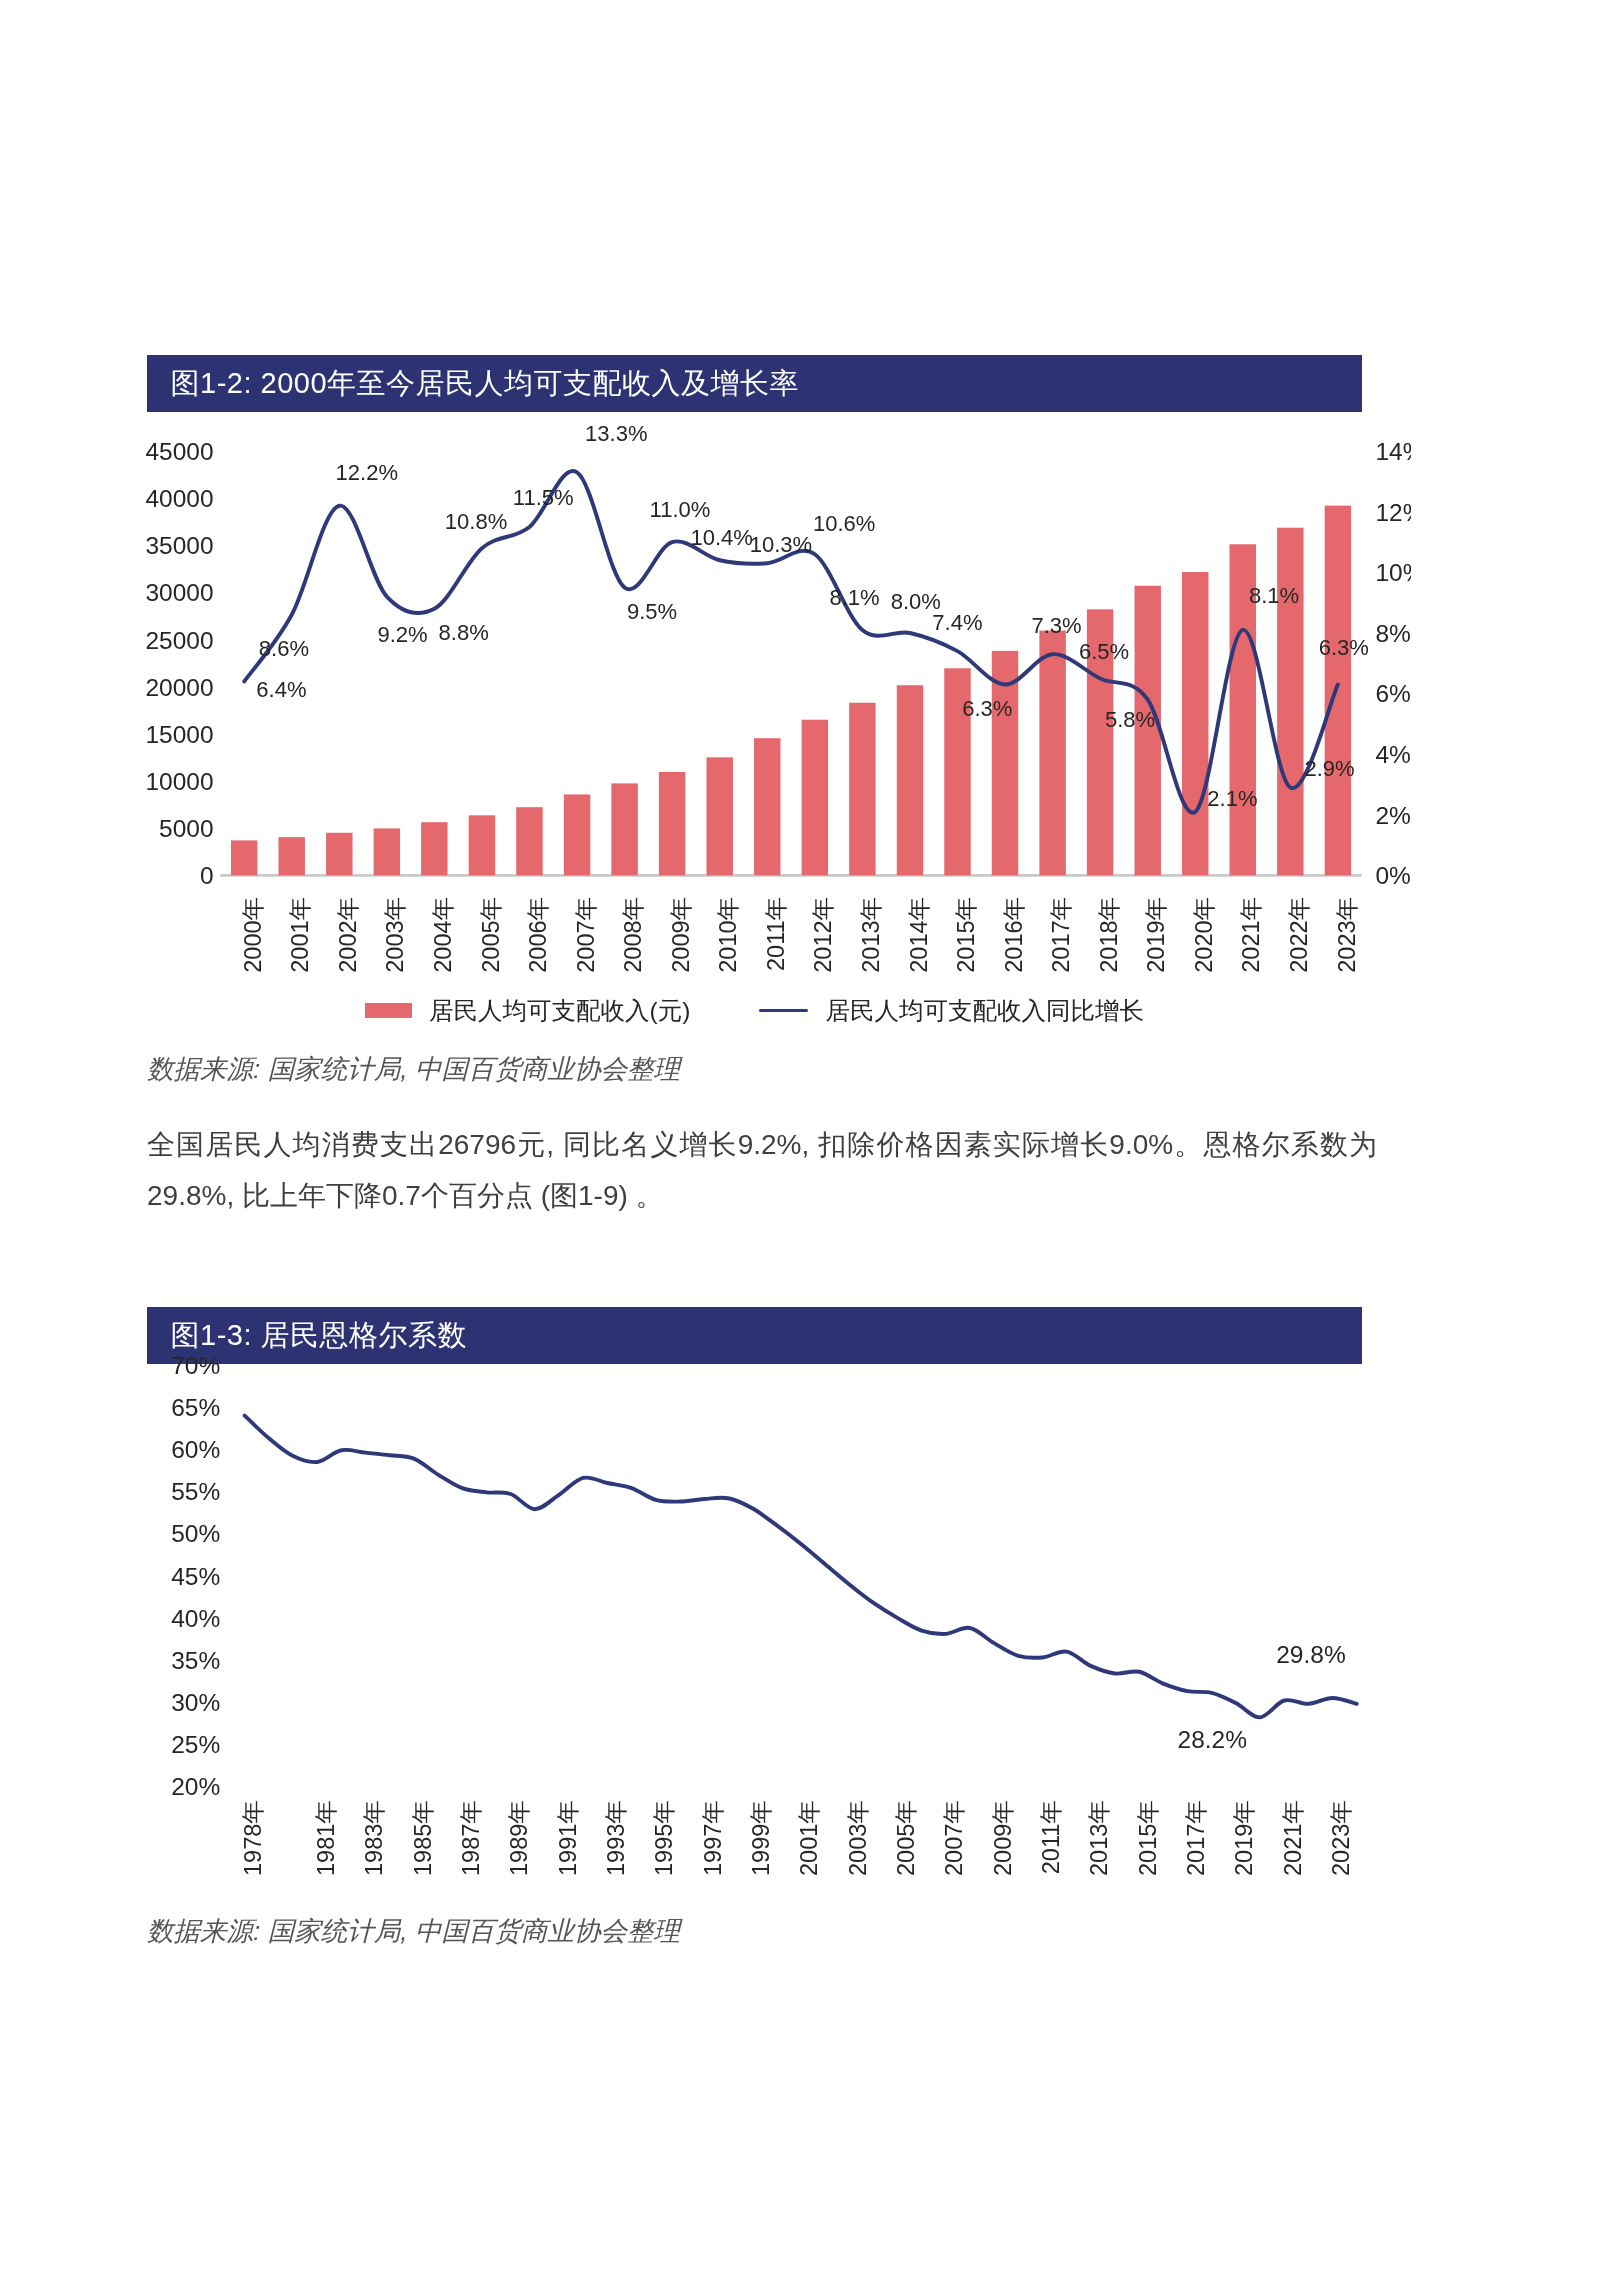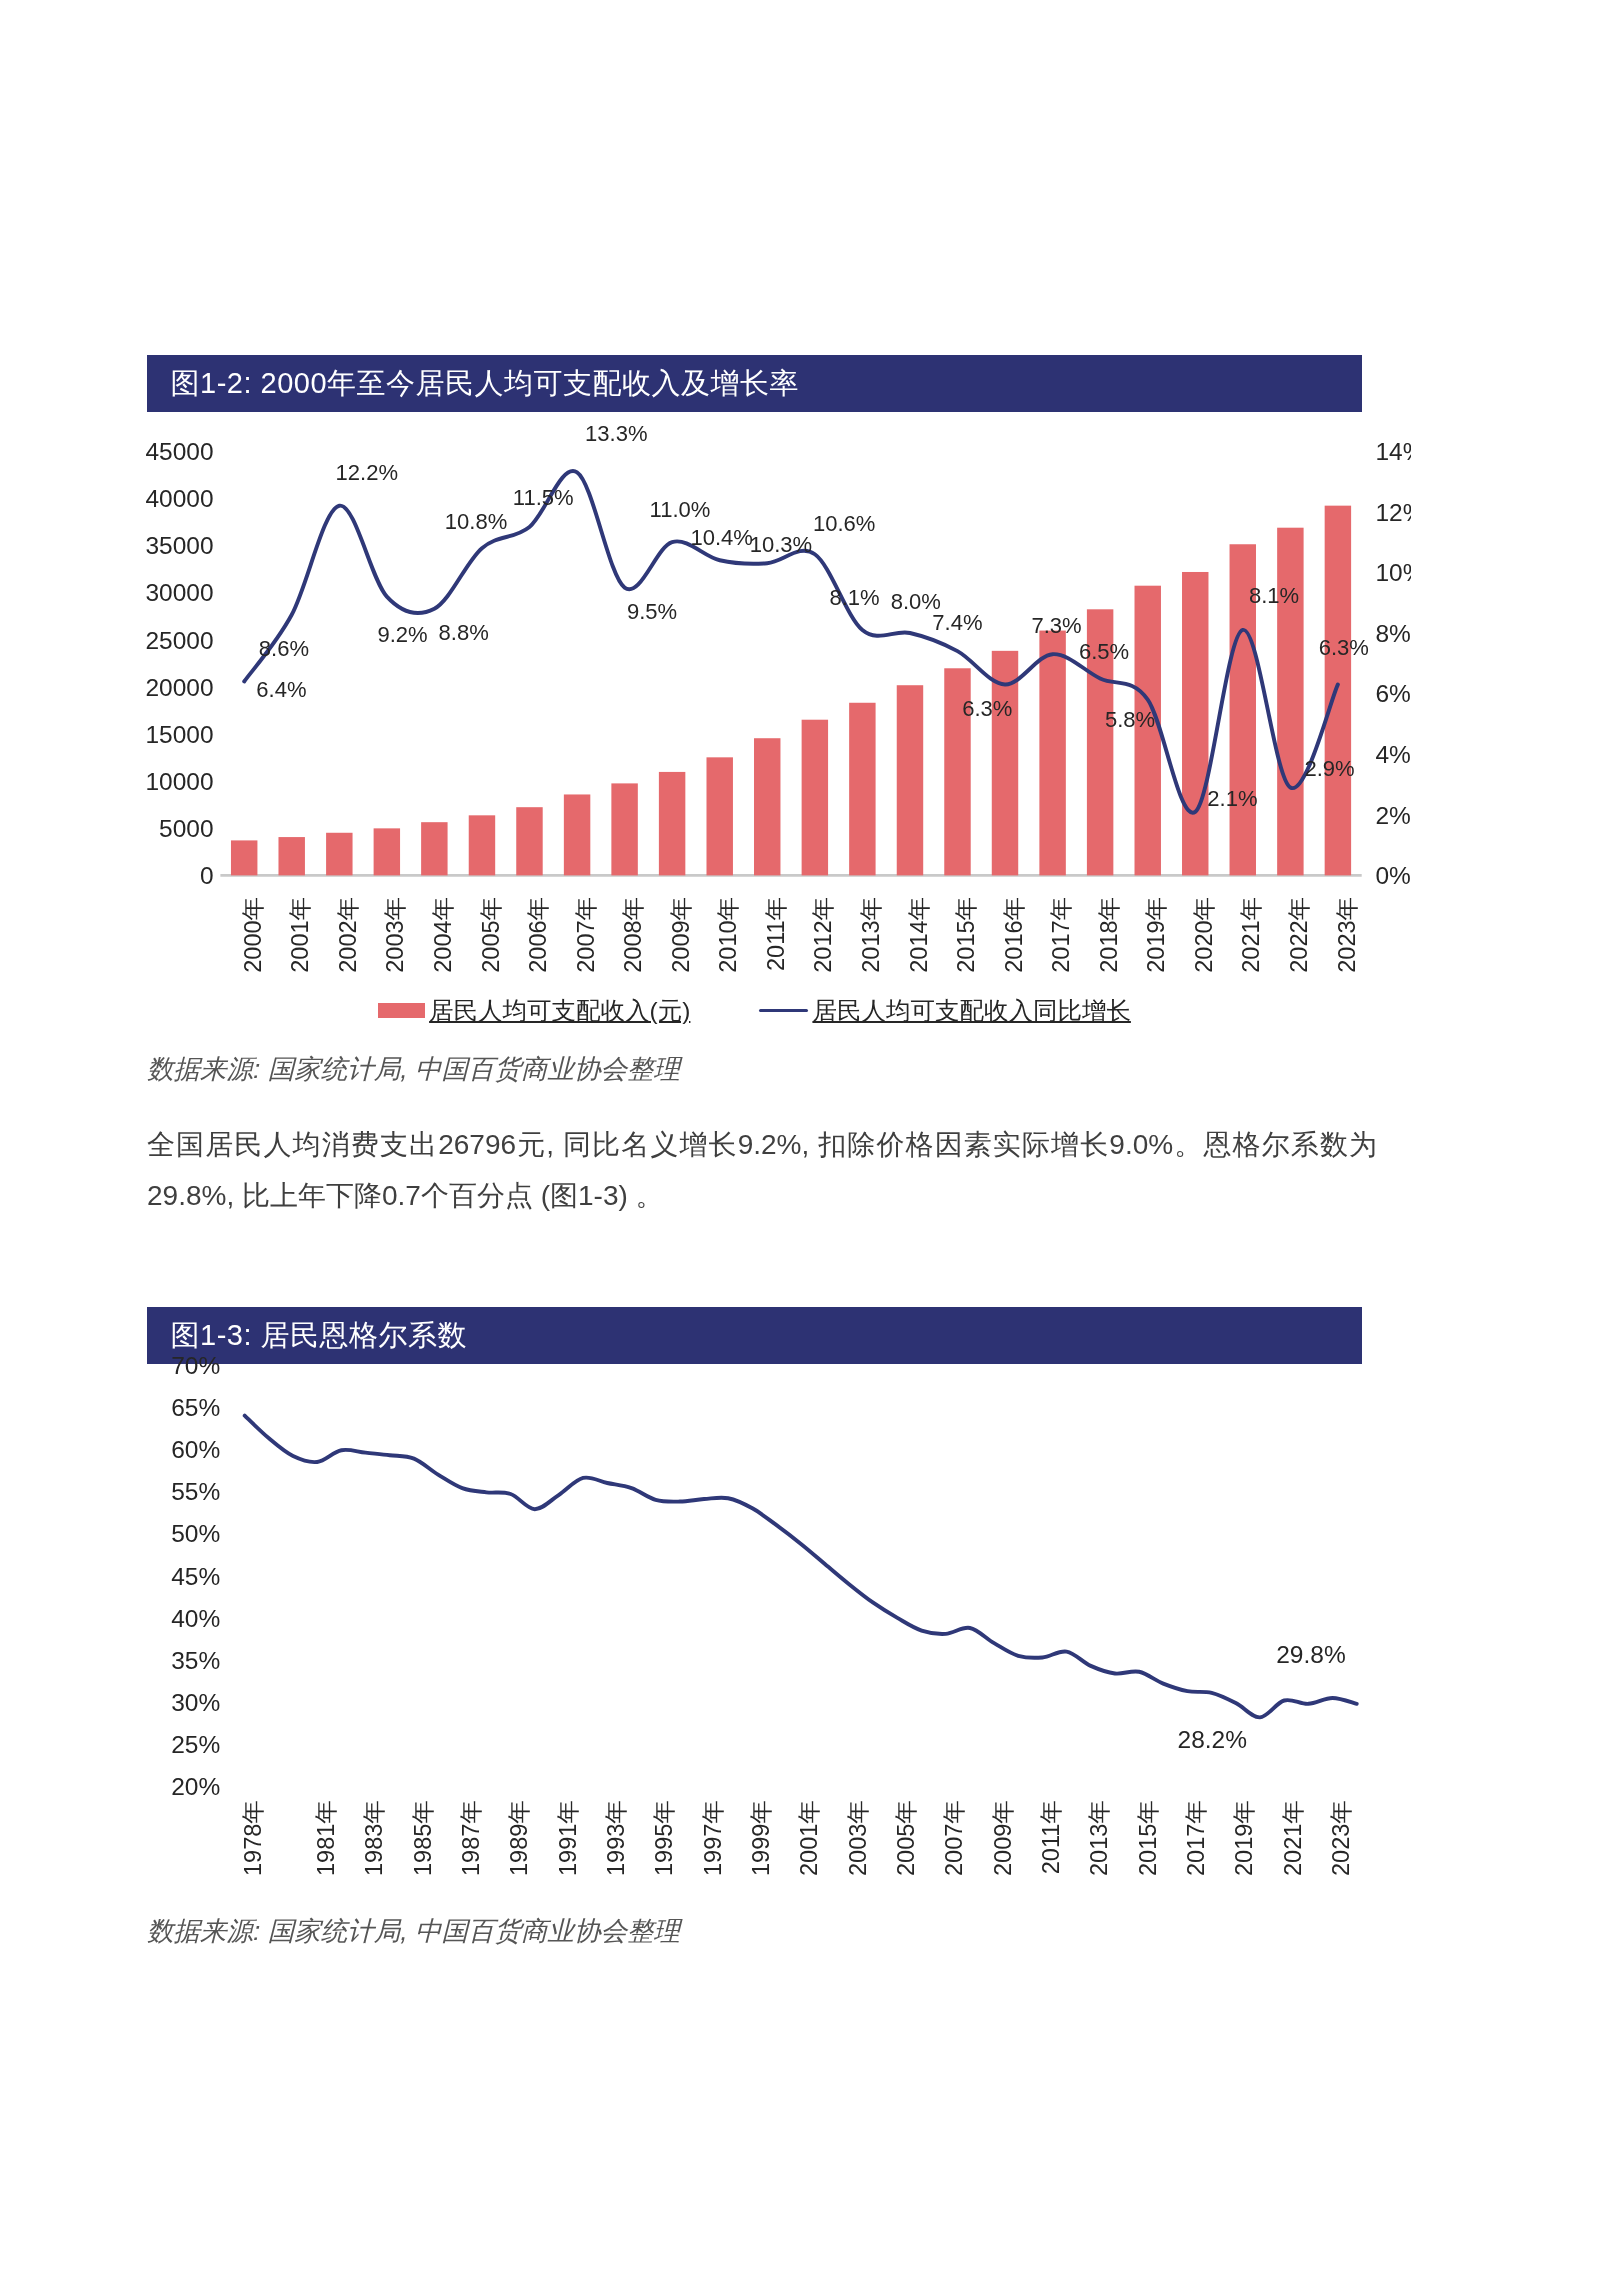--- a/index.html
+++ b/index.html
@@ -22,21 +22,21 @@
   #titlebar1{top:355px;}
   #titlebar2{top:1259px;margin-top:48px;}
   .chart-svg{position:absolute;left:127px;display:block;}
   #chart1{top:412px;}
   #chart2{top:1318px;}
   .legend-row{
     position:absolute;left:147px;top:990px;width:1215px;height:41px;
     display:flex;align-items:center;justify-content:center;gap:69px;
     font-size:24.5px;color:#262626;
   }
-  .legend-item{display:flex;align-items:center;gap:4px;text-decoration:underline;}
+  .legend-item{display:flex;align-items:center;gap:17px;}
   .swatch-bar{width:47px;height:15.7px;background:#E5696C;display:inline-block;}
   .swatch-line{width:49px;height:3.9px;background:#2F3878;display:inline-block;border-radius:2px;}
   .source-note{
     position:absolute;left:147px;width:1078px;
     font-size:26.5px;font-style:italic;color:#555555;
   }
   #source1{top:1051px;}
   #source2{top:1913px;}
   .body-paragraph{
     position:absolute;left:147px;top:1119px;width:1230px;
@@ -163,21 +163,21 @@
       <span>居民人均可支配收入(元)</span>
     </div>
     <div class="legend-item">
       <span class="swatch-line"></span>
       <span>居民人均可支配收入同比增长</span>
     </div>
   </div>
 
   <div id="source1" class="source-note">数据来源: 国家统计局, 中国百货商业协会整理</div>
 
-  <div class="body-paragraph">全国居民人均消费支出26796元, 同比名义增长9.2%, 扣除价格因素实际增长9.0%。恩格尔系数为29.8%, 比上年下降0.7个百分点 (图1-3) 。</div>
+  <div class="body-paragraph">全国居民人均消费支出26796元, 同比名义增长9.2%, 扣除价格因素实际增长9.0%。恩格尔系数为29.8%, 比上年下降0.7个百分点 (图1-9) 。</div>
 
   <div id="titlebar2" class="fig-titlebar">
     <span>图1-3: 居民恩格尔系数</span>
   </div>
 
   <svg id="chart2" class="chart-svg" width="1284" height="588" viewBox="0 0 1310 600">
       <text x="95" y="487" text-anchor="end" class="axlab">20%</text>
       <text x="95" y="444" text-anchor="end" class="axlab">25%</text>
       <text x="95" y="401" text-anchor="end" class="axlab">30%</text>
       <text x="95" y="358" text-anchor="end" class="axlab">35%</text>

